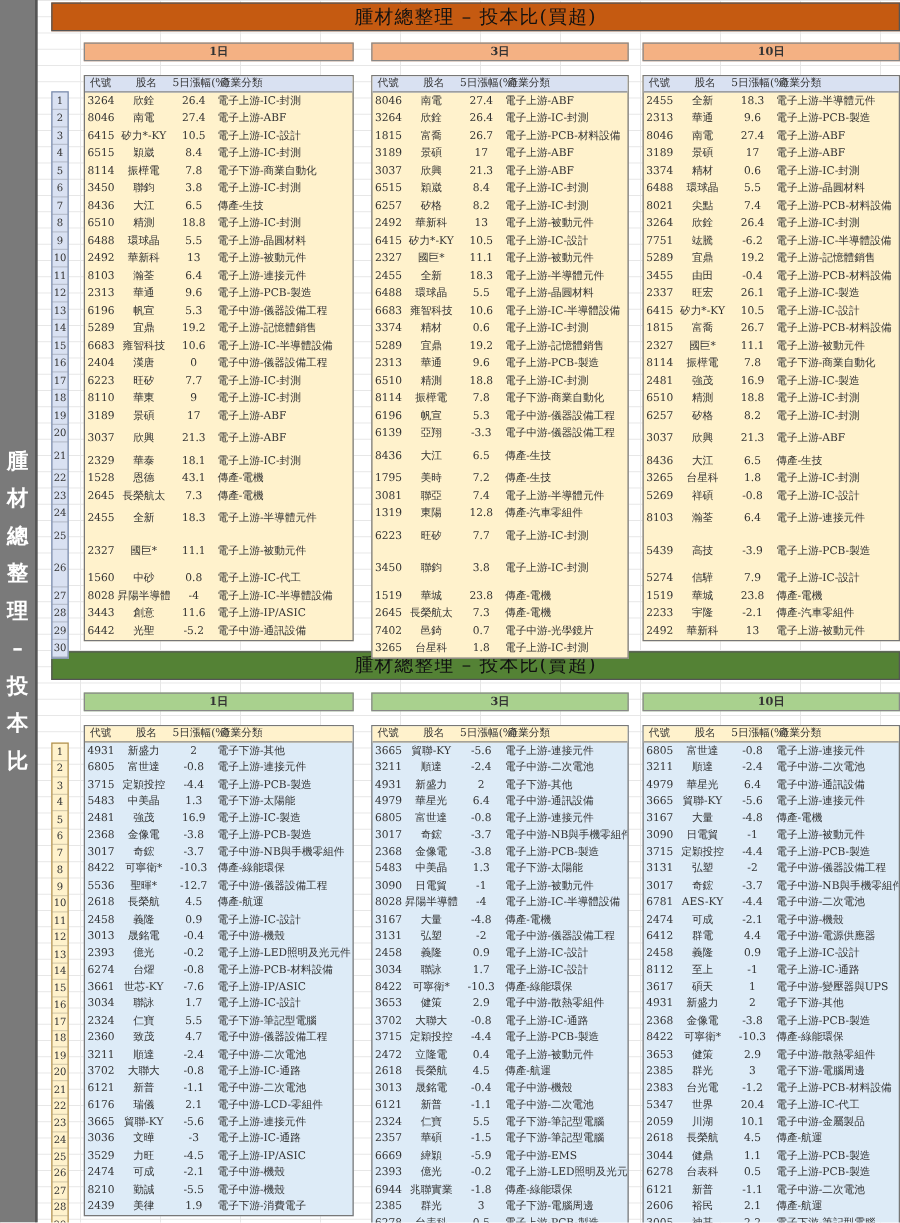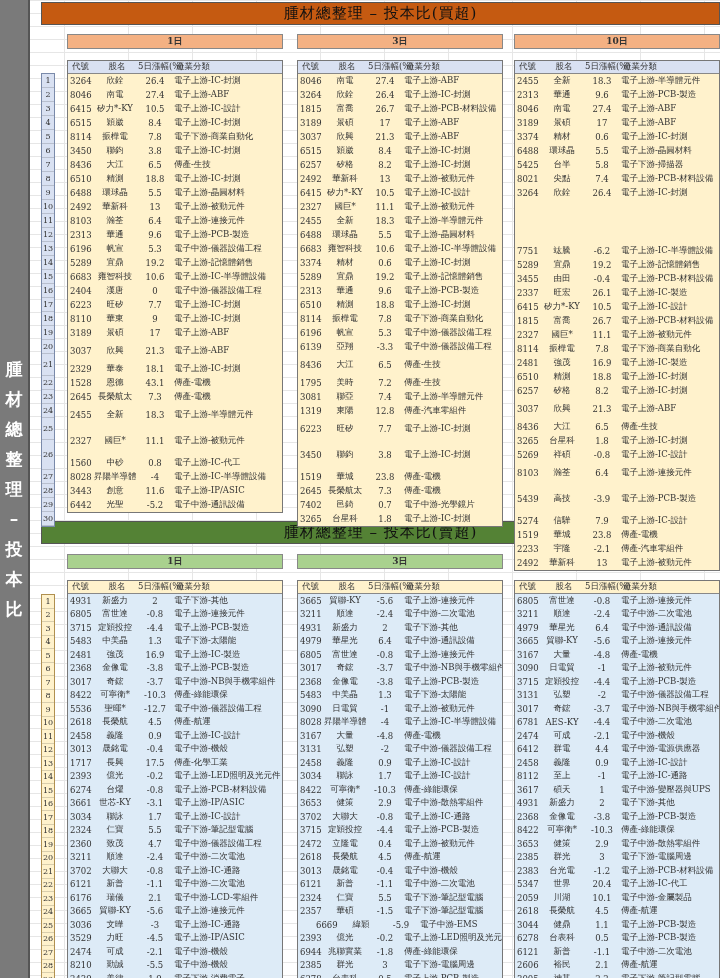--- a/index.html
+++ b/index.html
@@ -565,38 +565,32 @@
       <span class="c-chg">0.6</span>
       <span class="c-ind">電子上游-IC-封測</span>
     </div>
     <div class="row" style="height: 14px;">
       <span class="c-code">6488</span>
       <span class="c-name">環球晶</span>
       <span class="c-chg">5.5</span>
       <span class="c-ind">電子上游-晶圓材料</span>
     </div>
     <div class="row" style="height: 14px;">
-      <span class="c-code">5425</span>
-      <span class="c-name">台半</span>
-      <span class="c-chg">5.8</span>
-      <span class="c-ind">電子下游-掃描器</span>
-    </div>
-    <div class="row" style="height: 14px;">
       <span class="c-code">8021</span>
       <span class="c-name">尖點</span>
       <span class="c-chg">7.4</span>
       <span class="c-ind">電子上游-PCB-材料設備</span>
     </div>
     <div class="row" style="height: 14px;">
       <span class="c-code">3264</span>
       <span class="c-name">欣銓</span>
       <span class="c-chg">26.4</span>
       <span class="c-ind">電子上游-IC-封測</span>
     </div>
-    <div class="row" style="height: 14px; margin-top: 44px;">
+    <div class="row" style="height: 14px;">
       <span class="c-code">7751</span>
       <span class="c-name">竑騰</span>
       <span class="c-chg">-6.2</span>
       <span class="c-ind">電子上游-IC-半導體設備</span>
     </div>
     <div class="row" style="height: 14px;">
       <span class="c-code">5289</span>
       <span class="c-name">宜鼎</span>
       <span class="c-chg">19.2</span>
       <span class="c-ind">電子上游-記憶體銷售</span>
@@ -790,41 +784,35 @@
       <span class="c-chg">0.9</span>
       <span class="c-ind">電子上游-IC-設計</span>
     </div>
     <div class="row" style="height: 13.5px;">
       <span class="c-code">3013</span>
       <span class="c-name">晟銘電</span>
       <span class="c-chg">-0.4</span>
       <span class="c-ind">電子中游-機殼</span>
     </div>
     <div class="row" style="height: 13.5px;">
-      <span class="c-code">1717</span>
-      <span class="c-name">長興</span>
-      <span class="c-chg">17.5</span>
-      <span class="c-ind">傳產-化學工業</span>
-    </div>
-    <div class="row" style="height: 13.5px;">
       <span class="c-code">2393</span>
       <span class="c-name">億光</span>
       <span class="c-chg">-0.2</span>
       <span class="c-ind">電子上游-LED照明及光元件</span>
     </div>
     <div class="row" style="height: 13.5px;">
       <span class="c-code">6274</span>
       <span class="c-name">台燿</span>
       <span class="c-chg">-0.8</span>
       <span class="c-ind">電子上游-PCB-材料設備</span>
     </div>
     <div class="row" style="height: 13.5px;">
       <span class="c-code">3661</span>
       <span class="c-name">世芯-KY</span>
-      <span class="c-chg">-3.1</span>
+      <span class="c-chg">-7.6</span>
       <span class="c-ind">電子上游-IP/ASIC</span>
     </div>
     <div class="row" style="height: 13.5px;">
       <span class="c-code">3034</span>
       <span class="c-name">聯詠</span>
       <span class="c-chg">1.7</span>
       <span class="c-ind">電子上游-IC-設計</span>
     </div>
     <div class="row" style="height: 13.5px;">
       <span class="c-code">2324</span>
@@ -1043,21 +1031,21 @@
       <span class="c-name">仁寶</span>
       <span class="c-chg">5.5</span>
       <span class="c-ind">電子下游-筆記型電腦</span>
     </div>
     <div class="row" style="height: 13.5px;">
       <span class="c-code">2357</span>
       <span class="c-name">華碩</span>
       <span class="c-chg">-1.5</span>
       <span class="c-ind">電子下游-筆記型電腦</span>
     </div>
-    <div class="row" style="height: 13.5px; margin-left: 16px;">
+    <div class="row" style="height: 13.5px;">
       <span class="c-code">6669</span>
       <span class="c-name">緯穎</span>
       <span class="c-chg">-5.9</span>
       <span class="c-ind">電子中游-EMS</span>
     </div>
     <div class="row" style="height: 13.5px;">
       <span class="c-code">2393</span>
       <span class="c-name">億光</span>
       <span class="c-chg">-0.2</span>
       <span class="c-ind">電子上游-LED照明及光元件</span>

